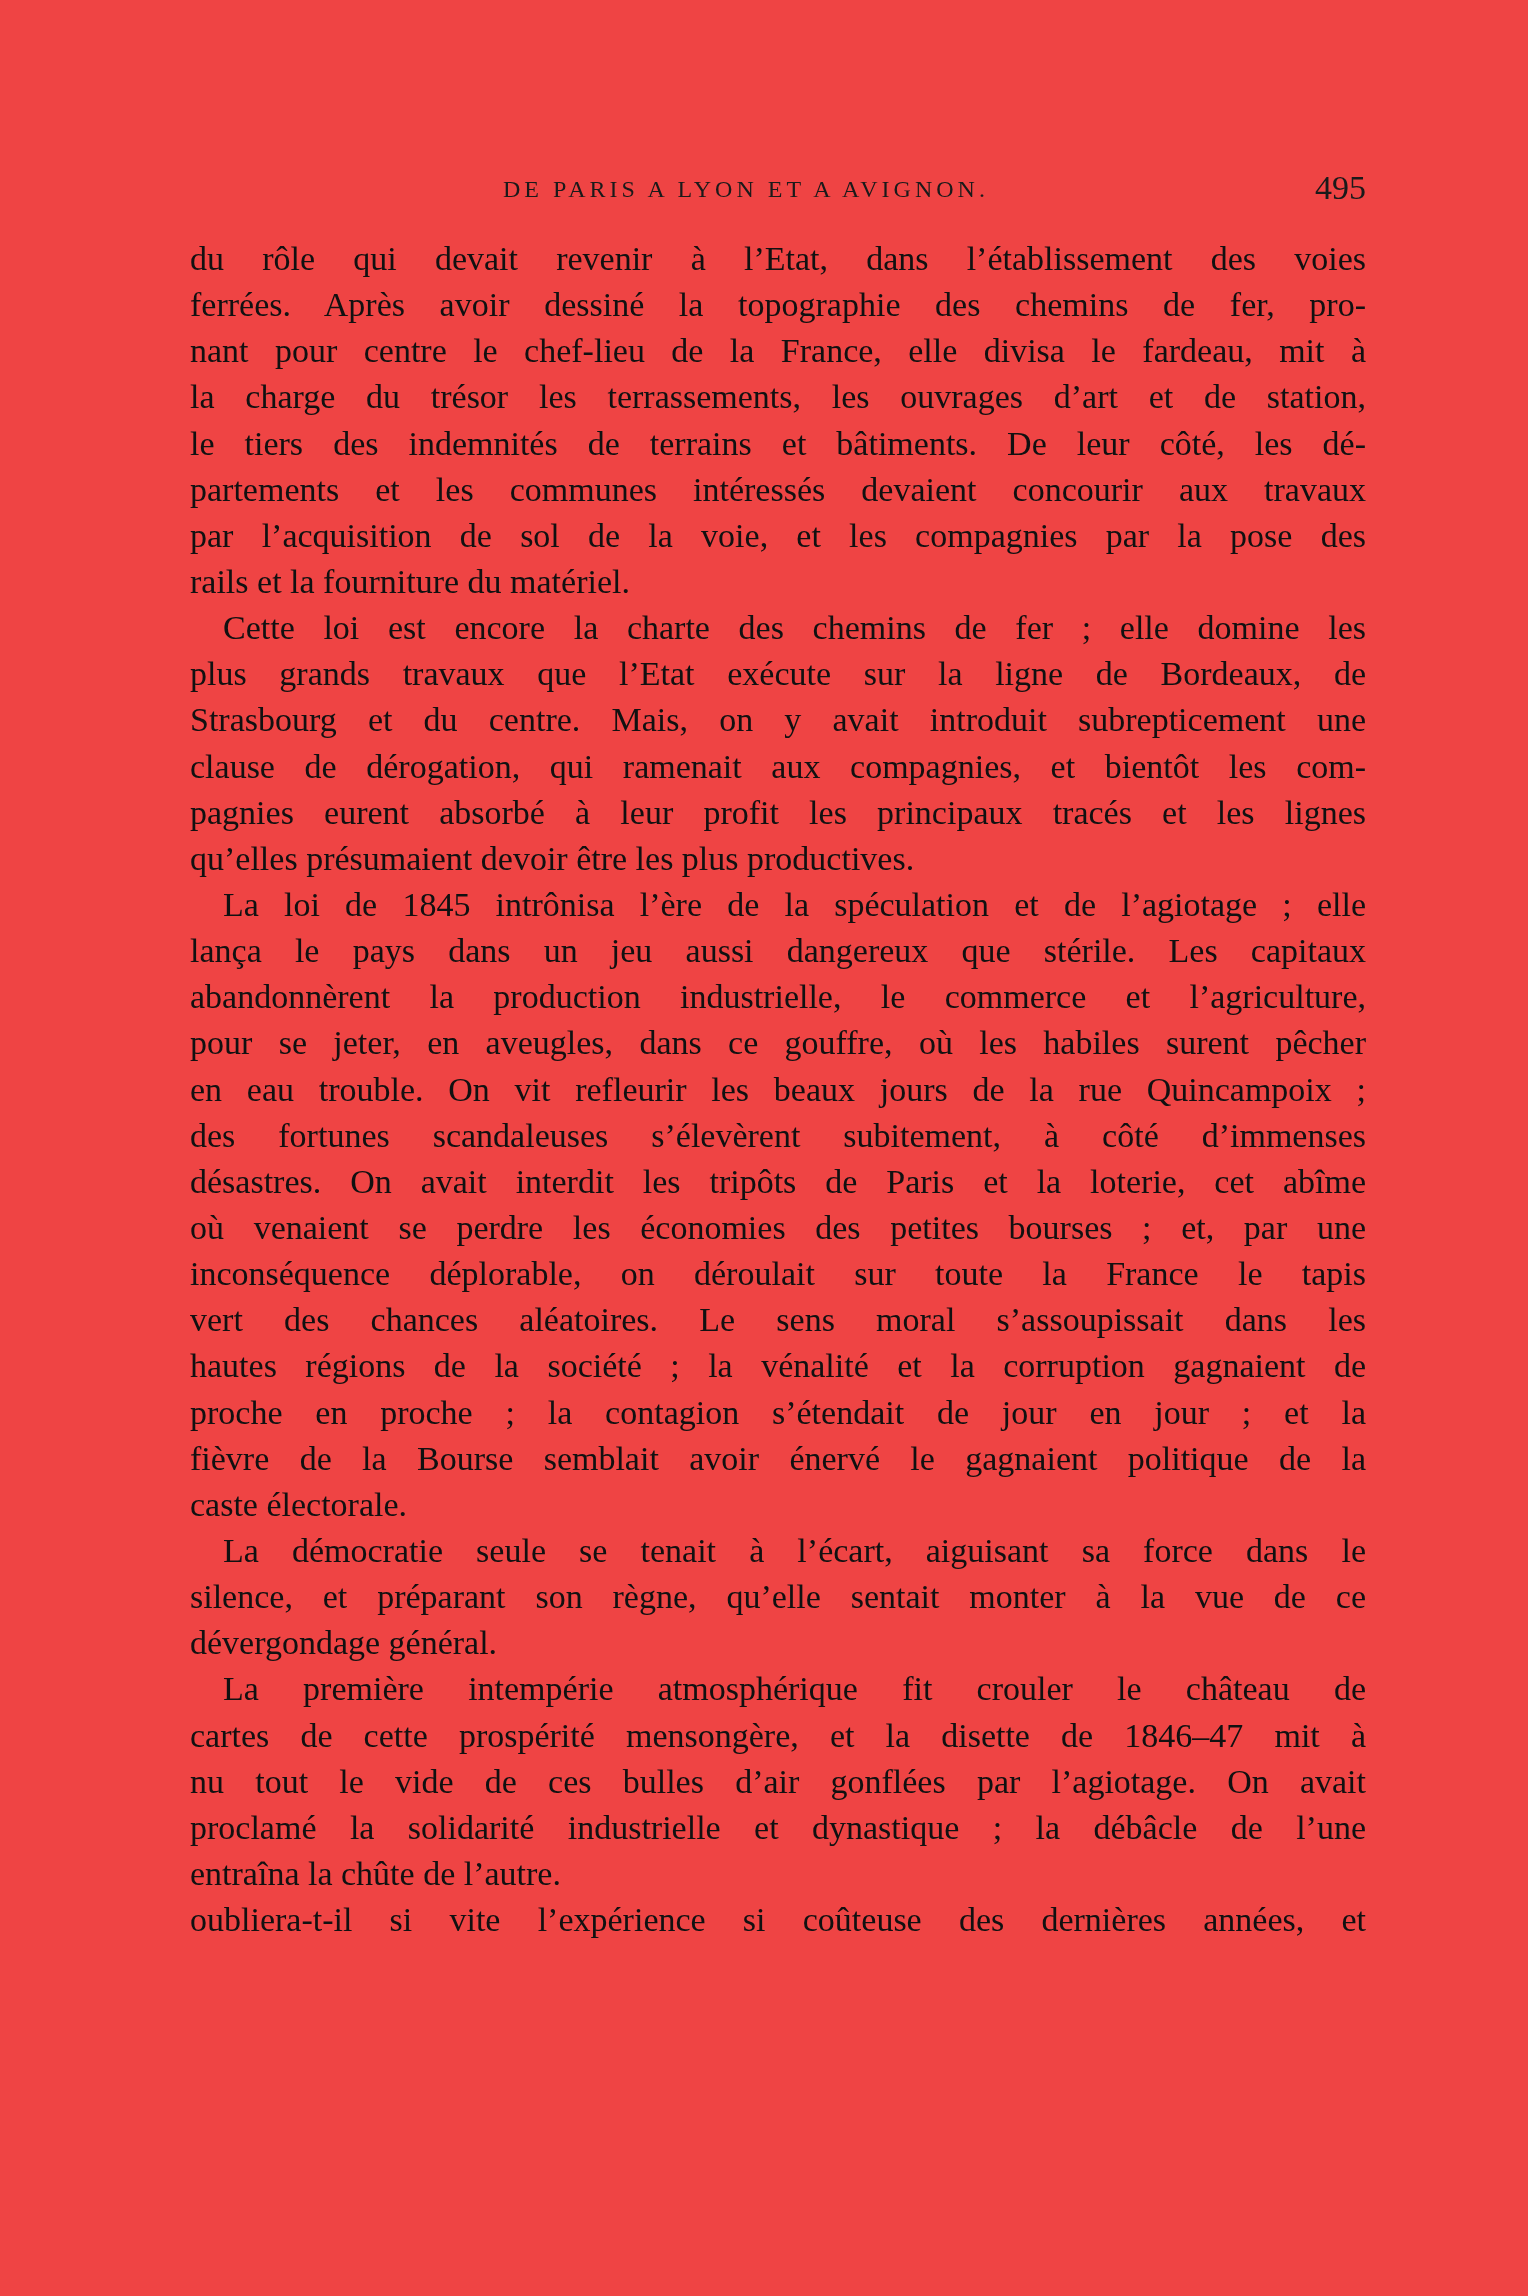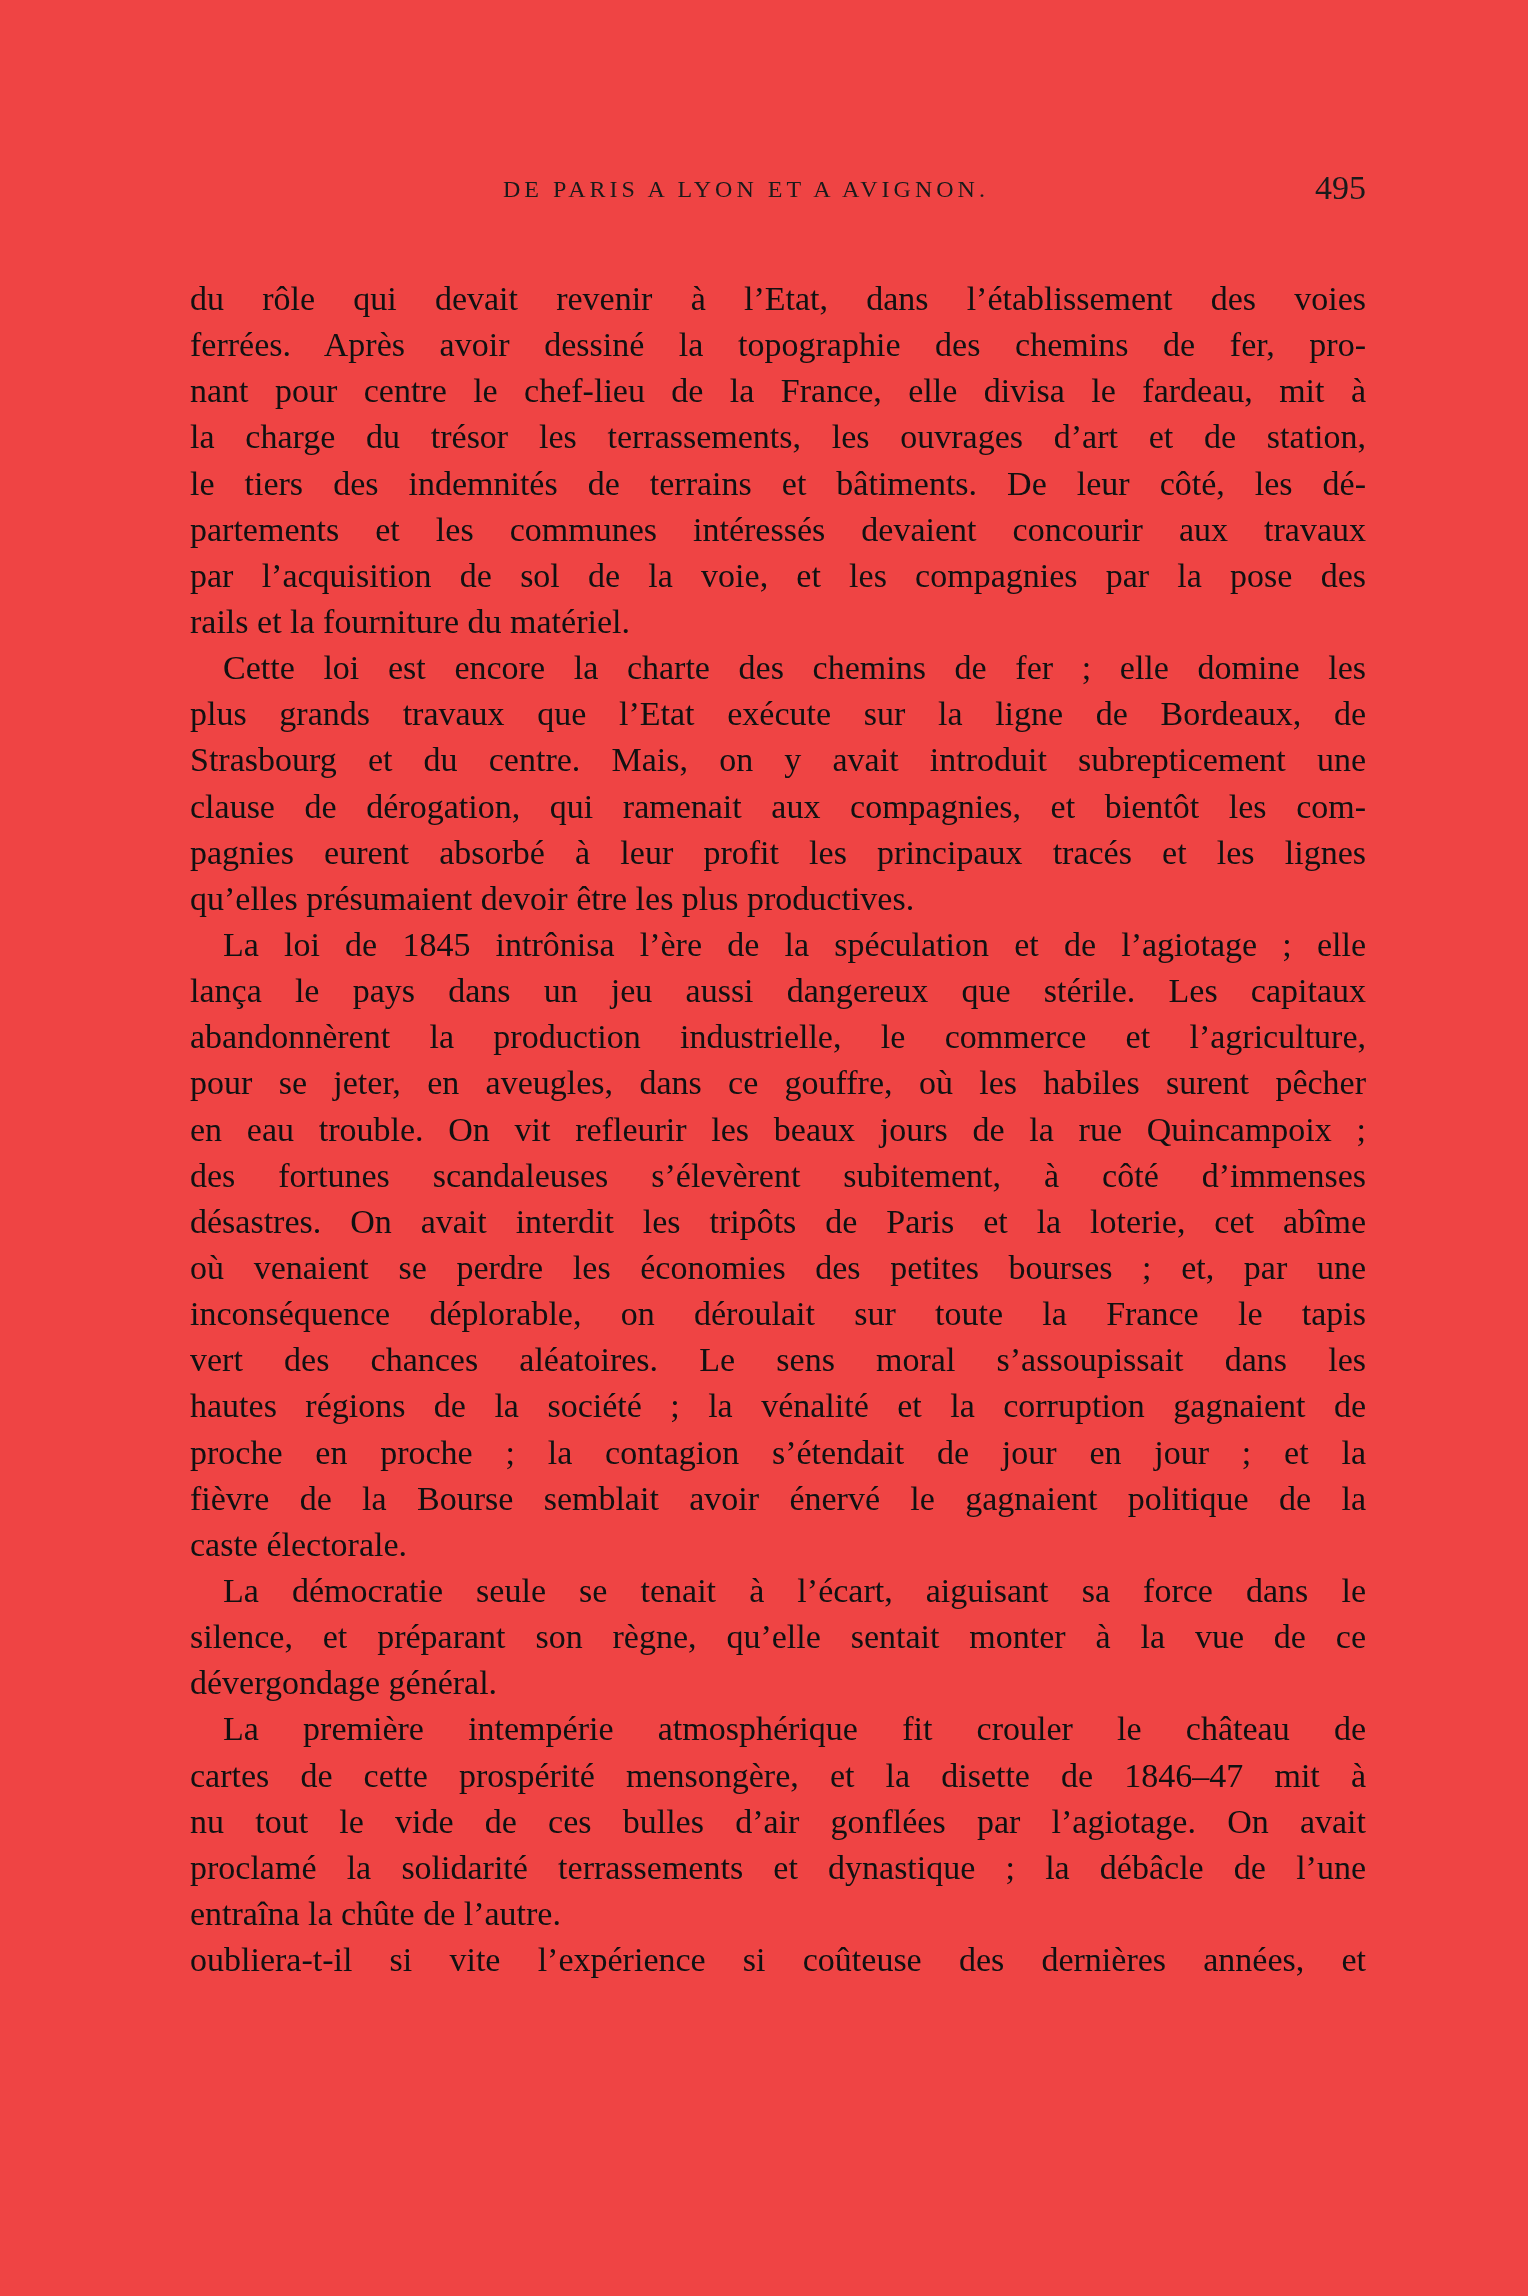--- a/index.html
+++ b/index.html
@@ -48,21 +48,20 @@
     line-height: 36px;
     color: #1a1a1a;
   }
   .body-text {
     position: absolute;
     left: 190px;
     top: 236px;
     width: 1176px;
     font-size: 34px;
     line-height: 46.15px;
-    margin-top: 40px;
   }
   .line {
     display: block;
     height: 46.15px;
     white-space: nowrap;
     text-align: justify;
     text-align-last: justify;
     overflow: visible;
   }
   .line.last {
@@ -125,21 +124,21 @@
     <div class="paragraph">
       <span class="line indent">La démocratie seule se tenait à l’écart, aiguisant sa force dans le</span>
       <span class="line">silence, et préparant son règne, qu’elle sentait monter à la vue de ce</span>
       <span class="line last">dévergondage général.</span>
     </div>
 
     <div class="paragraph">
       <span class="line indent">La première intempérie atmosphérique fit crouler le château de</span>
       <span class="line">cartes de cette prospérité mensongère, et la disette de 1846–47 mit à</span>
       <span class="line">nu tout le vide de ces bulles d’air gonflées par l’agiotage. On avait</span>
-      <span class="line">proclamé la solidarité terrassements et dynastique ; la débâcle de l’une</span>
+      <span class="line">proclamé la solidarité industrielle et dynastique ; la débâcle de l’une</span>
       <span class="line last">entraîna la chûte de l’autre.</span>
     </div>
 
     <div class="paragraph">
       <span class="line">oubliera-t-il si vite l’expérience si coûteuse des dernières années, et</span>
     </div>
 
   </div>
 </div>
 

